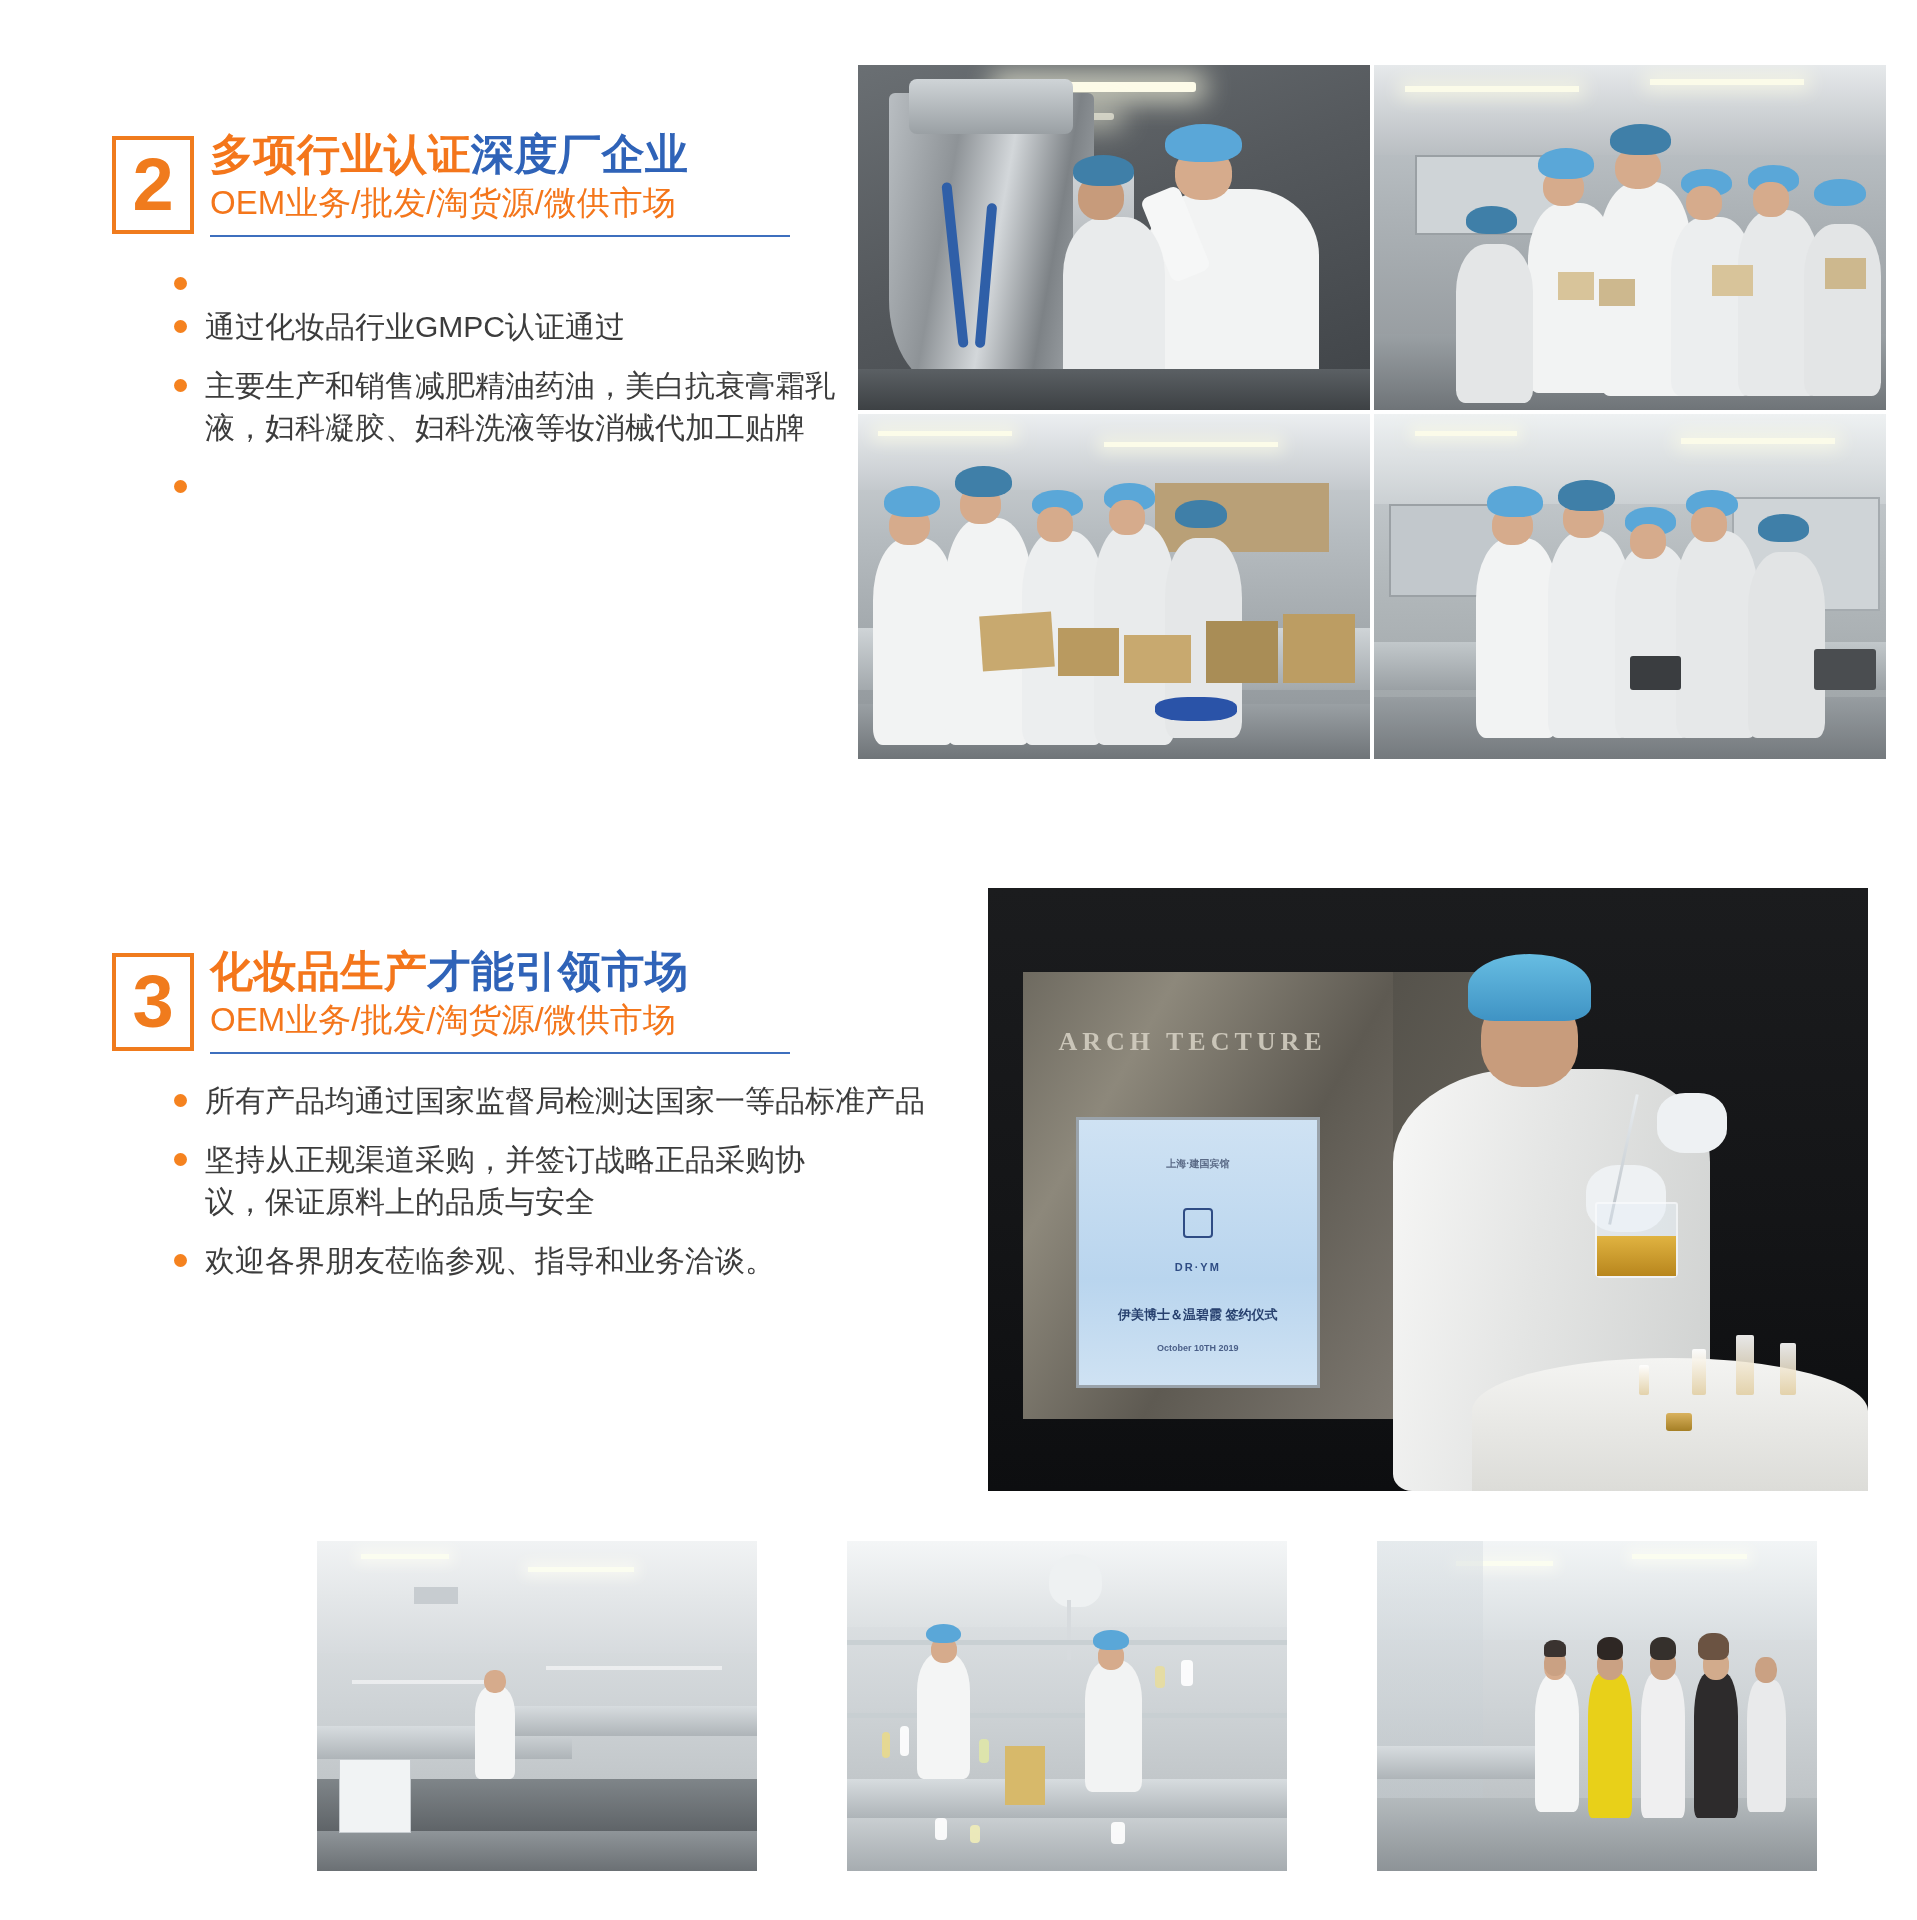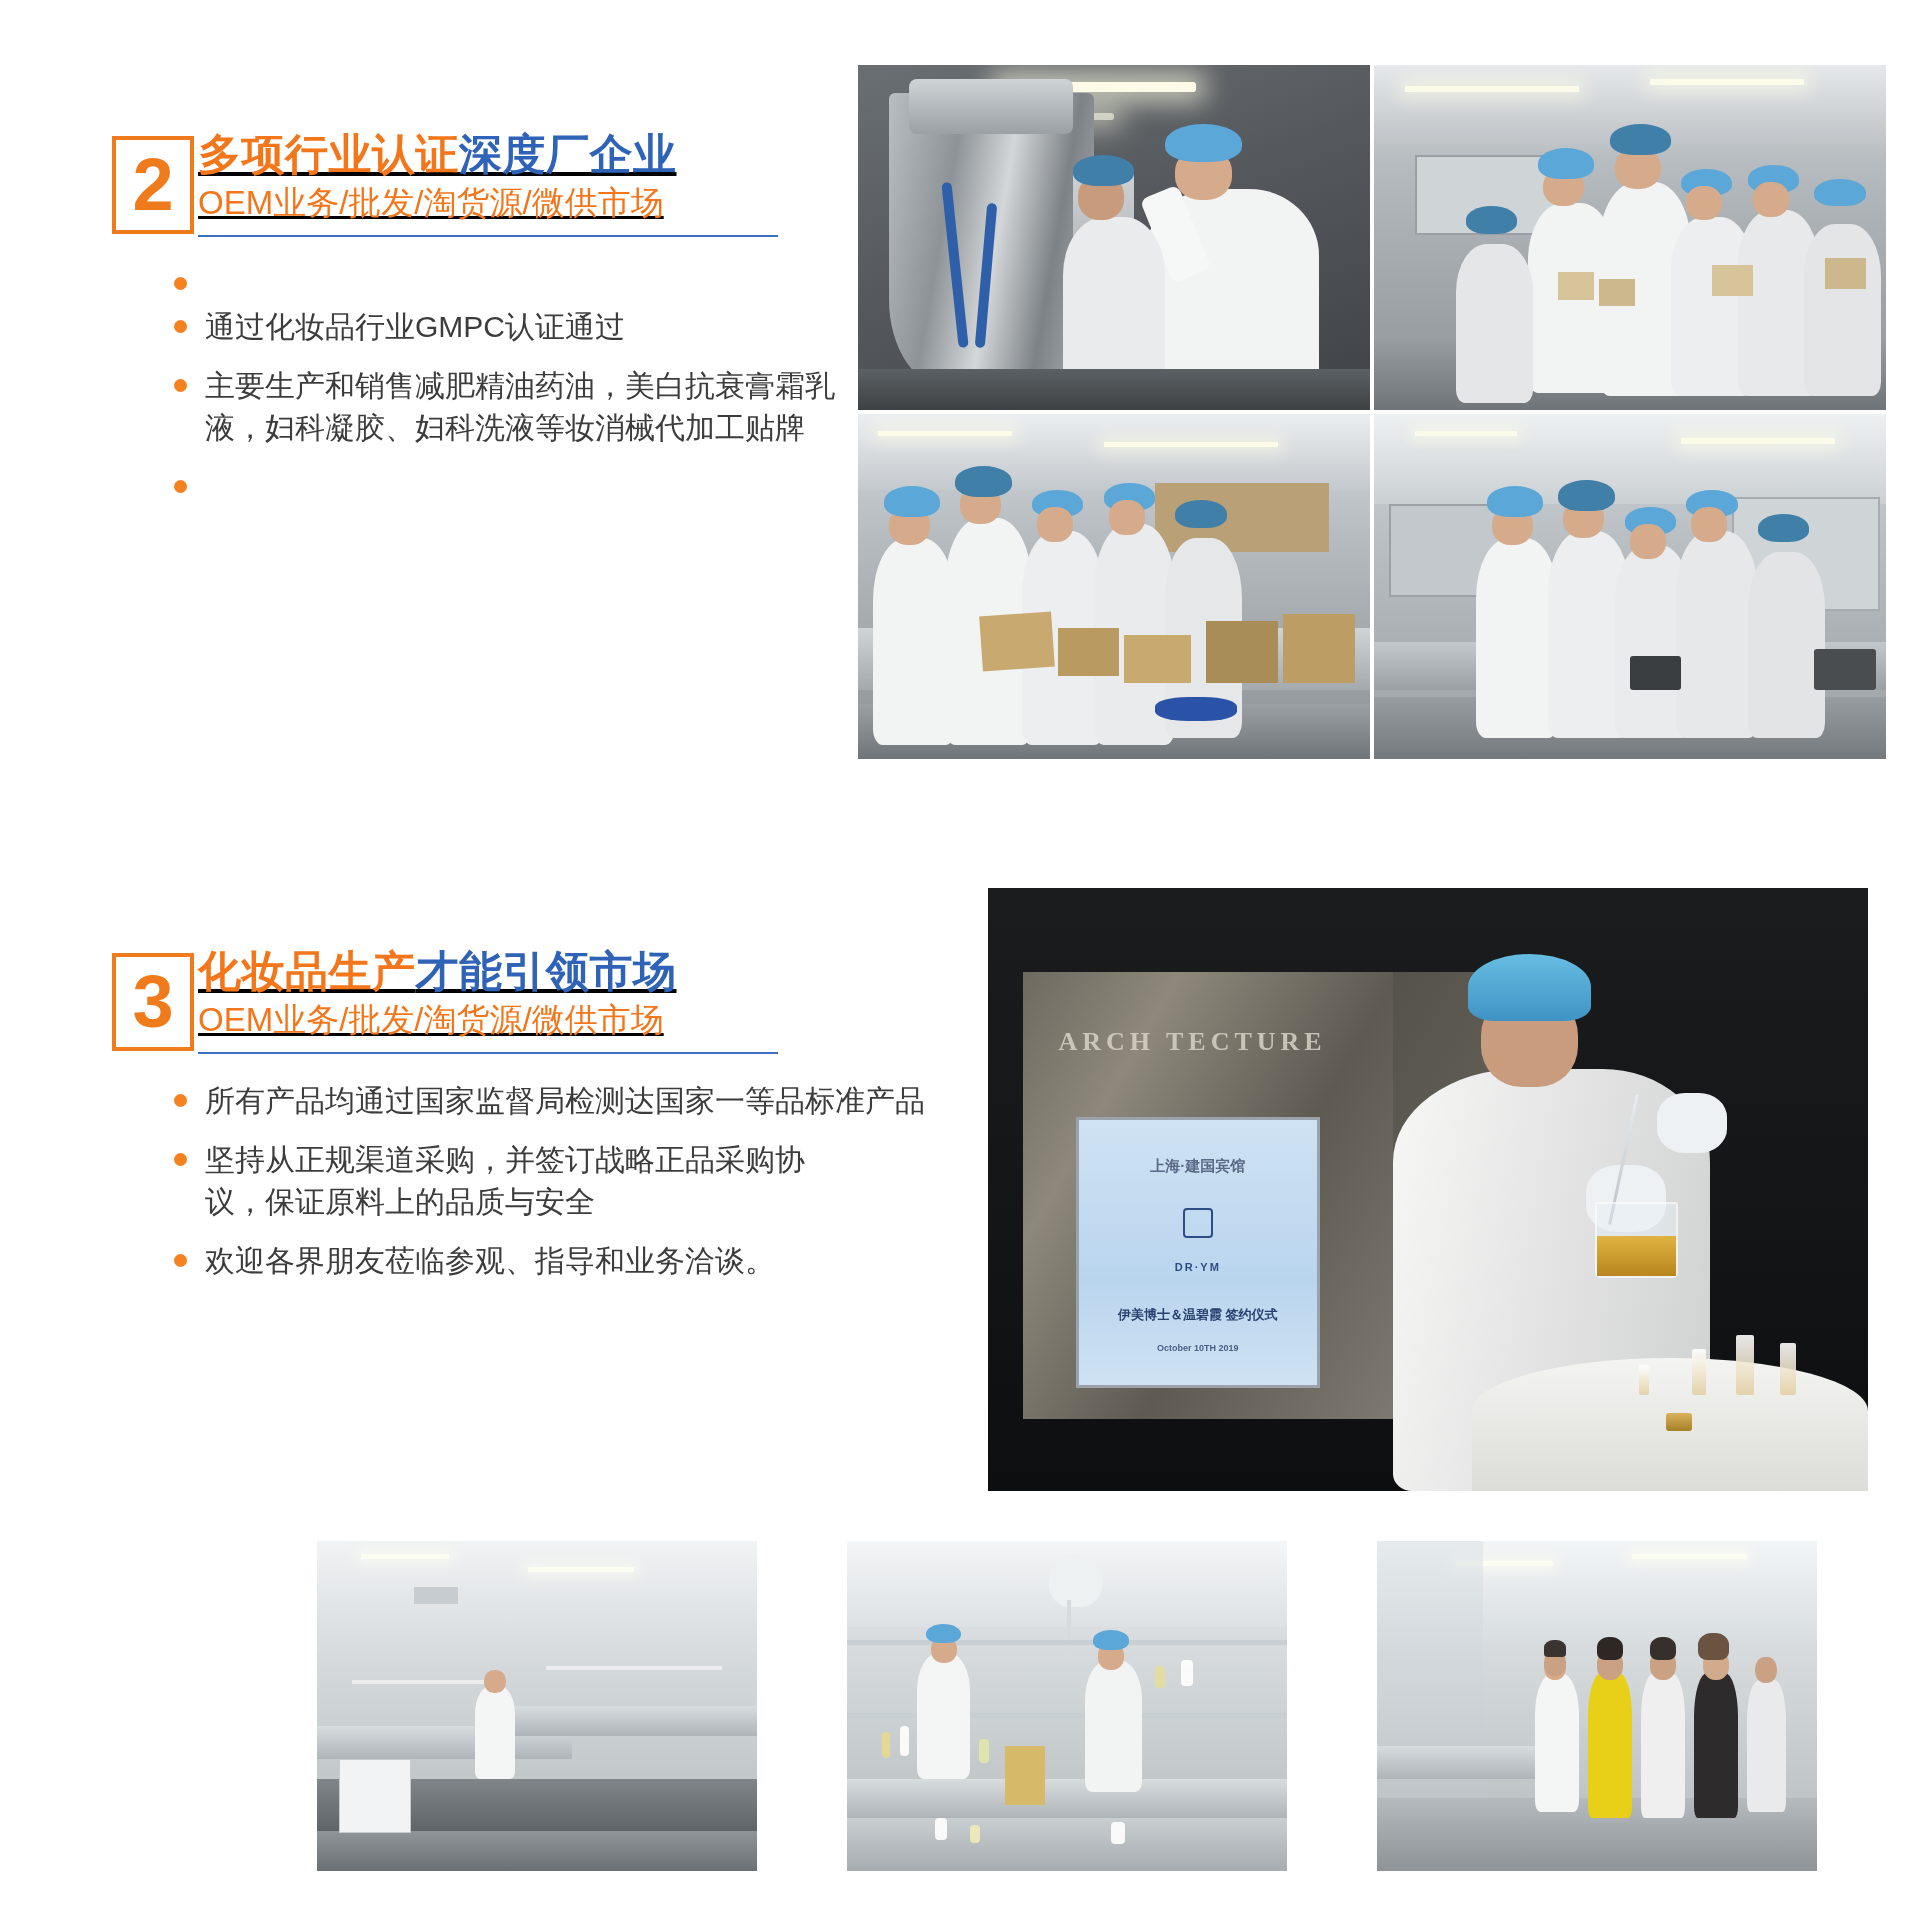--- a/index.html
+++ b/index.html
@@ -35,23 +35,22 @@
     justify-content: center;
     color: #F07B1D;
     font-size: 74px;
     font-weight: bold;
     line-height: 1;
     font-family: "Liberation Sans", sans-serif;
     flex: none;
     margin-top: 8px;
   }
   .heading-texts {
-    margin-left: 4px;
+    margin-left: 16px;
     padding-top: 2px;
-    text-decoration: underline;
   }
   .title-line {
     font-size: 43px;
     font-weight: bold;
     line-height: 1.12;
     letter-spacing: 0.5px;
     white-space: nowrap;
   }
   .title-orange { color: #F4761B; }
   .title-blue { color: #2F63B8; }
@@ -164,21 +163,21 @@
   .pbig .arch-text {
     position: absolute; left: 8%; top: 23%;
     color: #d8d3c6; font-size: 26px; letter-spacing: 5px;
     font-family: "Liberation Serif", serif; opacity: .85;
   }
   .pbig .screen {
     position: absolute; left: 10%; top: 38%; width: 27%; height: 44%;
     background: linear-gradient(180deg,#cfe2f3 0%,#b9d5ee 60%,#cfe2f3 100%);
     border: 3px solid #9aa3ab;
   }
-  .pbig .screen-l1 { position:absolute; left:0; right:0; top: 14%; text-align:center; font-size: 15px; color:#5a6a86; }
+  .pbig .screen-l1 { position:absolute; left:0; right:0; top: 14%; text-align:center; font-size: 10px; color:#5a6a86; }
   .pbig .screen-logo { position:absolute; left:50%; top:33%; transform:translateX(-50%); width:26px; height:26px; border:2px solid #2f4c84; border-radius:4px; }
   .pbig .screen-brand { position:absolute; left:0; right:0; top:53%; text-align:center; font-size:11px; color:#2f4c84; letter-spacing:2px; }
   .pbig .screen-l2 { position:absolute; left:0; right:0; top:70%; text-align:center; font-size: 13px; color:#27406e; }
   .pbig .screen-l3 { position:absolute; left:0; right:0; top:84%; text-align:center; font-size: 9px; color:#4a5f88; }
   .pbig .man-coat {
     position: absolute; left: 46%; top: 30%; width: 36%; height: 70%;
     background: linear-gradient(100deg,#f7f7f6 0%,#e4e5e4 45%,#cfd1d0 100%);
     border-radius: 40% 34% 6% 6% / 22% 22% 4% 4%;
   }
   .pbig .man-head {

